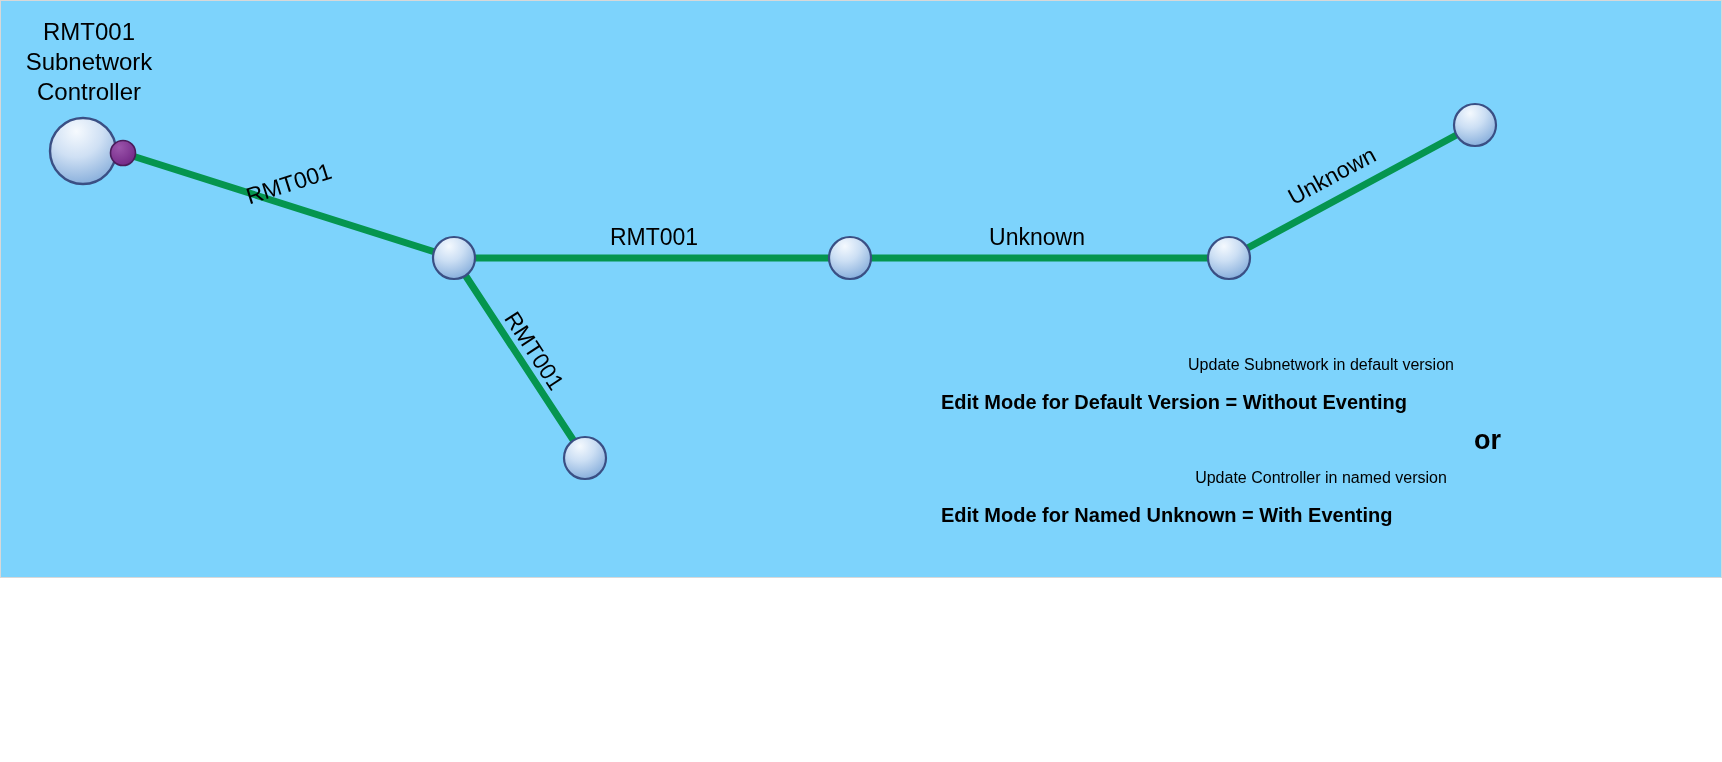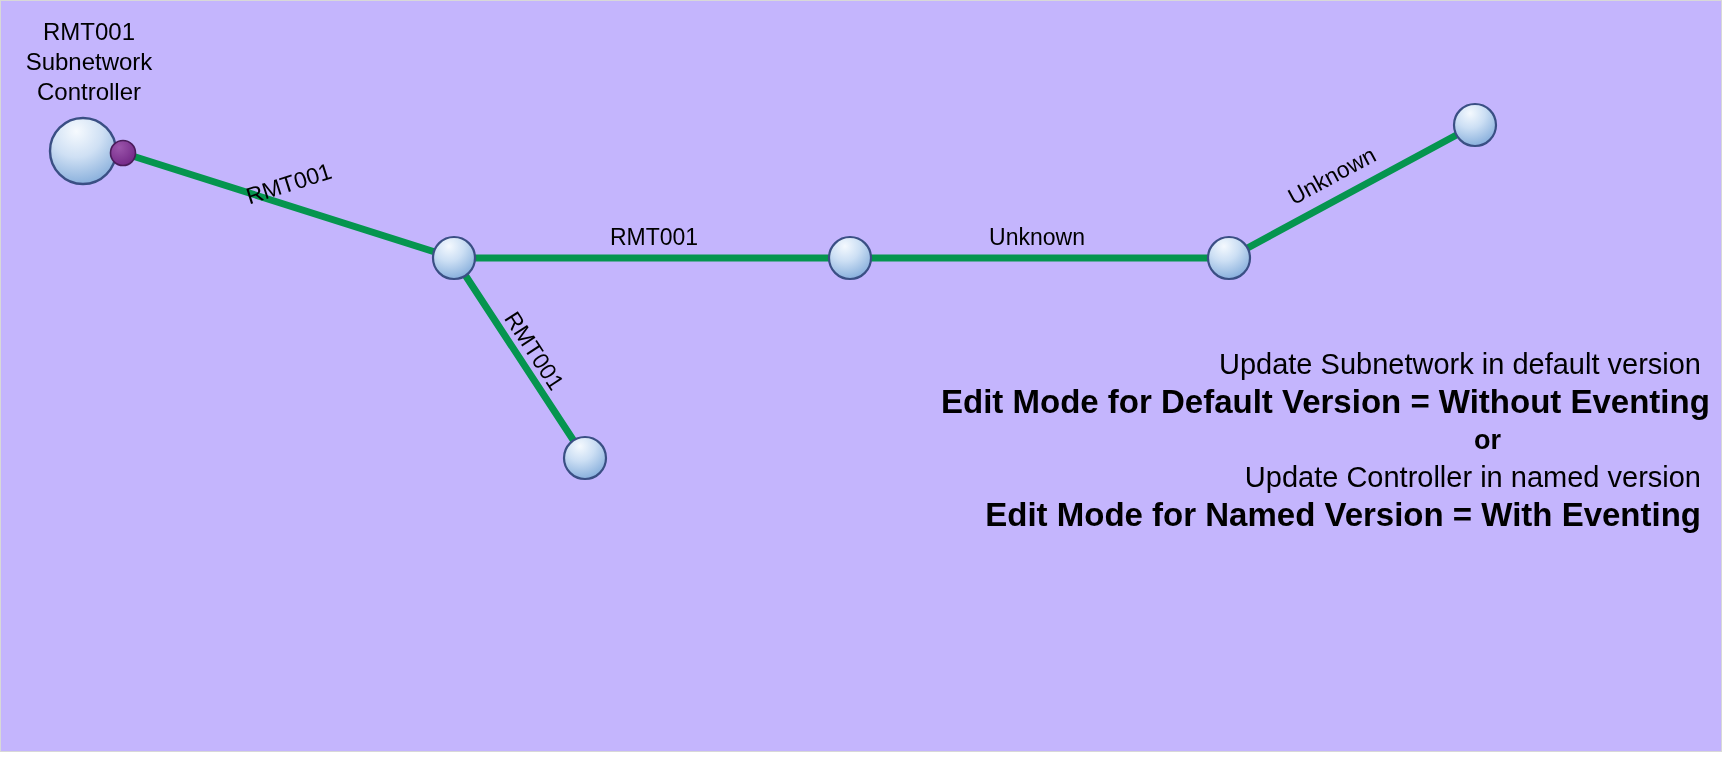--- a/index.html
+++ b/index.html
@@ -3,22 +3,22 @@
 <meta charset="utf-8">
 <style>
   html, body {
     margin: 0;
     padding: 0;
     background: #ffffff;
   }
   #canvas {
     position: relative;
     width: 1722px;
-    height: 752px;
-    background: #c4b5fd;
+    height: 578px;
+    background: #7dd3fc;
     border: 1px solid #d8d8d8;
     box-sizing: border-box;
     overflow: hidden;
     font-family: "Liberation Sans", sans-serif;
     padding-left: 17px;
   }
   #topology-svg {
     position: absolute;
     left: 0;
     top: 0;
@@ -45,31 +45,31 @@
   }
   #annotation-block {
     position: absolute;
     left: 940px;
     top: 345px;
     width: 760px;
     color: #000000;
   }
   .ann-plain {
     font-family: "Liberation Sans", sans-serif;
-    font-size: 29px;
+    font-size: 16px;
     line-height: 37px;
-    text-align: right;
+    text-align: center;
     white-space: nowrap;
   }
   .ann-bold {
     font-family: "Liberation Sans", sans-serif;
-    font-size: 33px;
+    font-size: 20px;
     font-weight: bold;
     line-height: 38px;
-    text-align: right;
+    text-align: left;
     white-space: nowrap;
   }
   .ann-or {
     font-family: "Liberation Sans", sans-serif;
     font-size: 27px;
     font-weight: bold;
     line-height: 38px;
     text-align: right;
     width: 560px;
   }
@@ -130,16 +130,16 @@
 
   <div class="edge-label" style="left:1036px; top:236px; transform: translate(-50%,-50%) rotate(0deg);">Unknown</div>
 
   <div class="edge-label" style="left:1331px; top:175px; transform: translate(-50%,-50%) rotate(-28.4deg);">Unknown</div>
 
   <div id="annotation-block">
     <div class="ann-plain">Update Subnetwork in default version</div>
     <div class="ann-bold">Edit Mode for Default Version = Without Eventing</div>
     <div class="ann-or">or</div>
     <div class="ann-plain">Update Controller in named version</div>
-    <div class="ann-bold">Edit Mode for Named Version = With Eventing</div>
+    <div class="ann-bold">Edit Mode for Named Unknown = With Eventing</div>
   </div>
 
 </div>
 
 </body></html>

